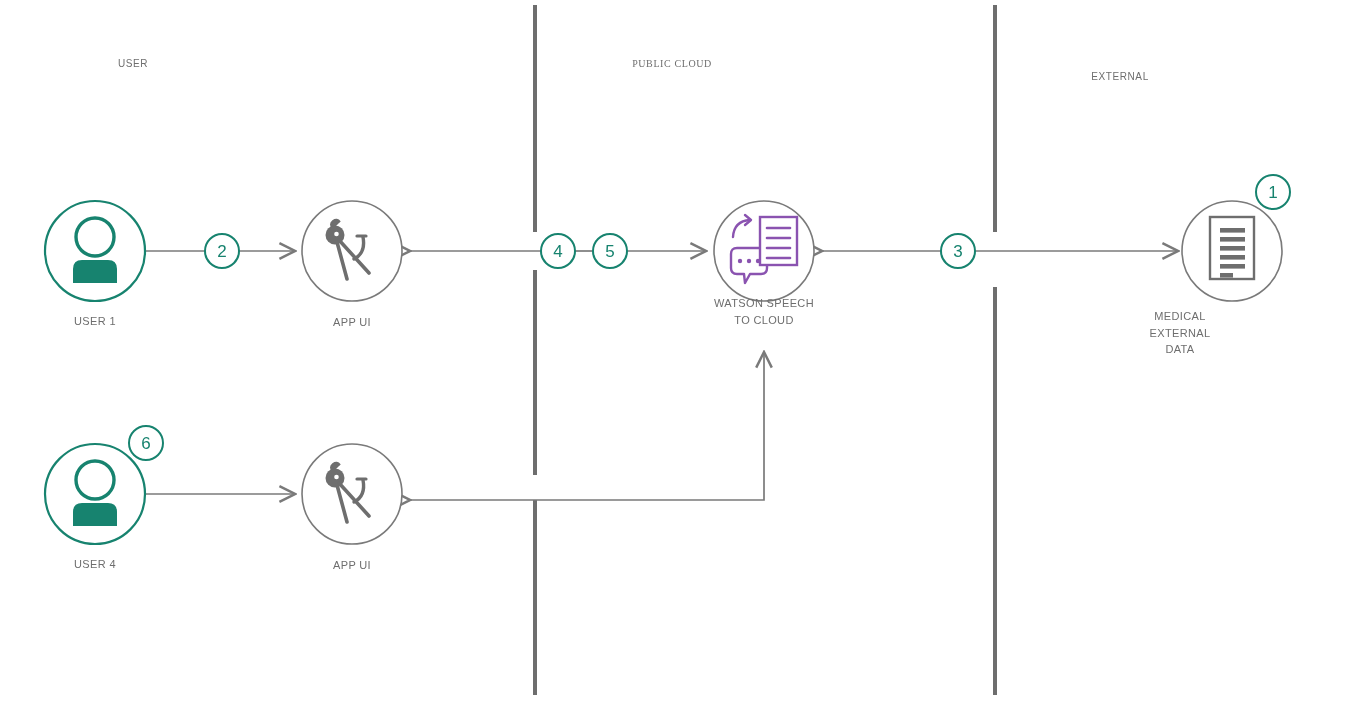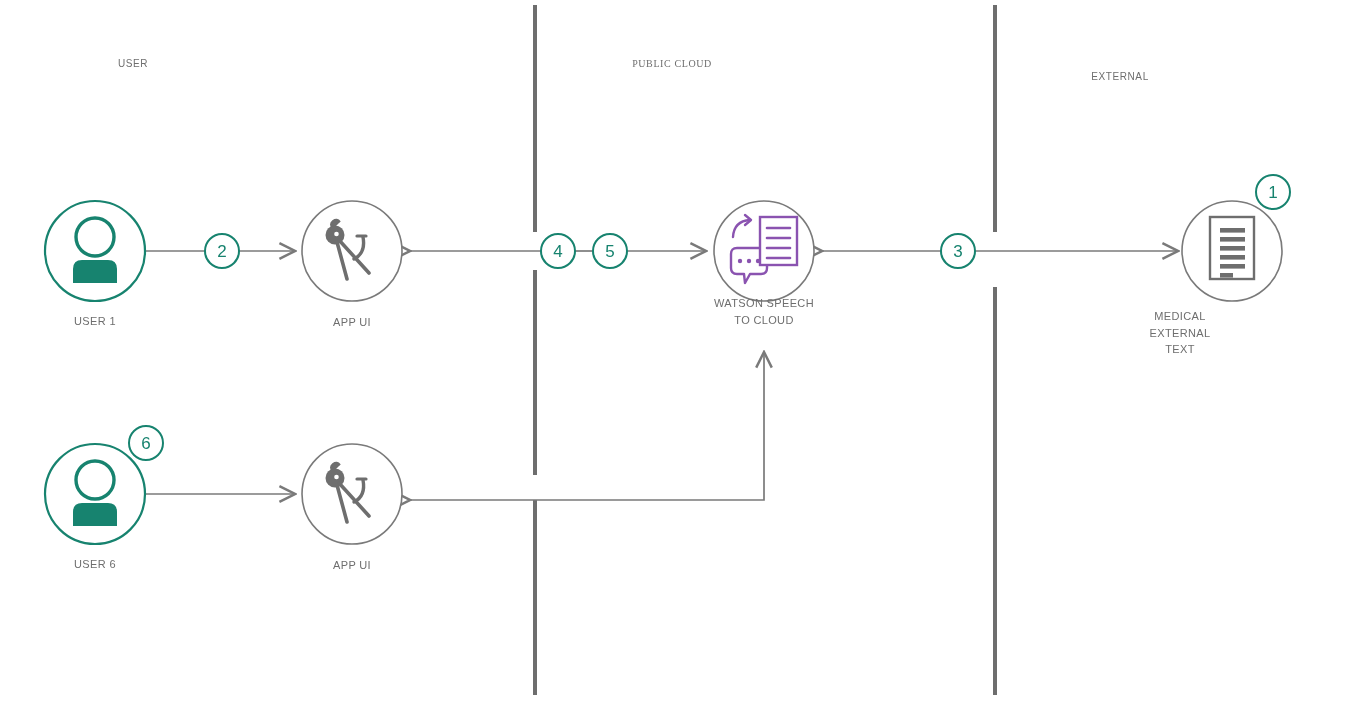--- a/index.html
+++ b/index.html
@@ -211,20 +211,20 @@
   <div class="node-label" style="left:352px; top:314px;">APP UI</div>
 
   <div class="node-label" style="left:764px; top:295px;">
     <div>WATSON SPEECH</div>
     <div>TO CLOUD</div>
   </div>
 
   <div class="node-label" style="left:1180px; top:308px;">
     <div>MEDICAL</div>
     <div>EXTERNAL</div>
-    <div>TEXT</div>
+    <div>DATA</div>
   </div>
 
-  <div class="node-label" style="left:95px; top:556px;">USER 6</div>
+  <div class="node-label" style="left:95px; top:556px;">USER 4</div>
 
   <div class="node-label" style="left:352px; top:557px;">APP UI</div>
 
 </div>
 
 </body></html>

